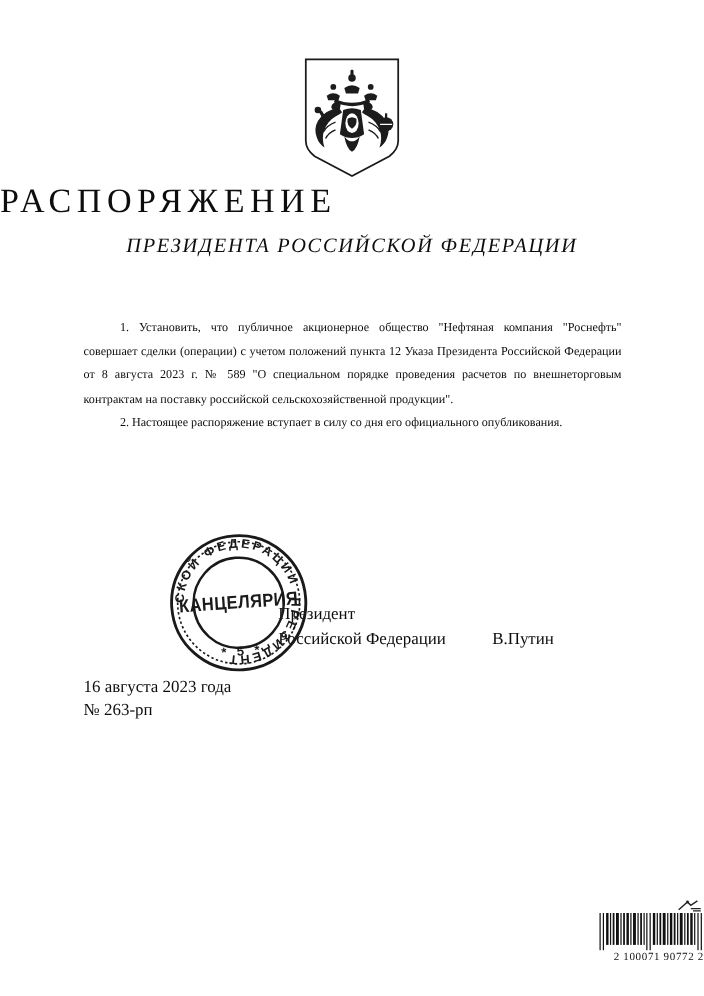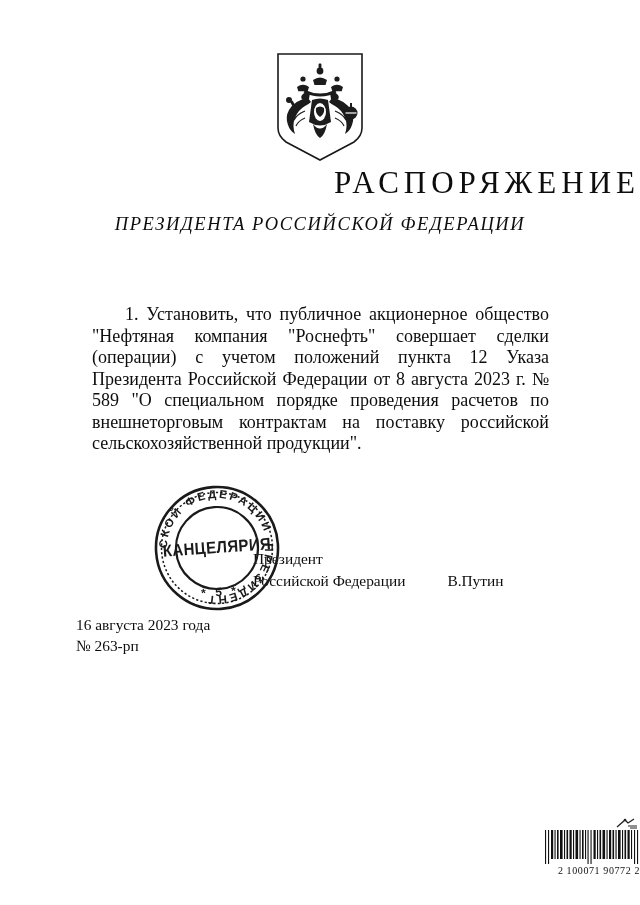--- a/index.html
+++ b/index.html
@@ -35,21 +35,21 @@
     width: 96px;
     height: 112px;
   }
 
   
   .doc-title {
     position: absolute;
     left: 0;
     right: 0;
     top: 166px;
-    text-align: right;
+    text-align: left;
     font-size: 31px;
     letter-spacing: 5px;
     font-weight: 400;
     line-height: 1.1;
     white-space: nowrap;
   }
   .doc-subtitle {
     position: absolute;
     left: 0;
     right: 0;
@@ -64,25 +64,25 @@
   }
 
   
   .body-block {
     position: absolute;
     left: 76px;
     width: 489px;
     top: 288px;
   }
   .para {
-    margin: 16px;
+    margin: 0;
     text-align: justify;
     text-justify: inter-word;
     text-indent: 33px;
-    font-size: 18px;
+    font-size: 11px;
     line-height: 21.5px;
   }
   .para + .para {
     margin-top: 0px;
   }
 
   
   .sign-block {
     position: absolute;
     left: 253px;
@@ -196,20 +196,21 @@
       </g>
     </svg>
   </div>
 
   <div class="doc-title">РАСПОРЯЖЕНИЕ</div>
 
   <div class="doc-subtitle">ПРЕЗИДЕНТА РОССИЙСКОЙ ФЕДЕРАЦИИ</div>
 
   <div class="body-block">
     <p class="para">1. Установить, что публичное акционерное общество "Нефтяная компания "Роснефть" совершает сделки (операции) с учетом положений пункта 12 Указа Президента Российской Федерации от 8 августа 2023 г. № 589 "О специальном порядке проведения расчетов по внешнеторговым контрактам на поставку российской сельскохозяйственной продукции".</p>
+    <p class="para">2. Настоящее распоряжение вступает в силу со дня его официального опубликования.</p>
   </div>
 
   <div class="sign-block">
     <span class="sign-line">Президент</span>
     <span class="sign-line">
       <span>Российской Федерации</span><span class="sign-name">В.Путин</span>
     </span>
   </div>
 
   <svg class="stamp" viewBox="0 0 130 130" aria-hidden="true">

